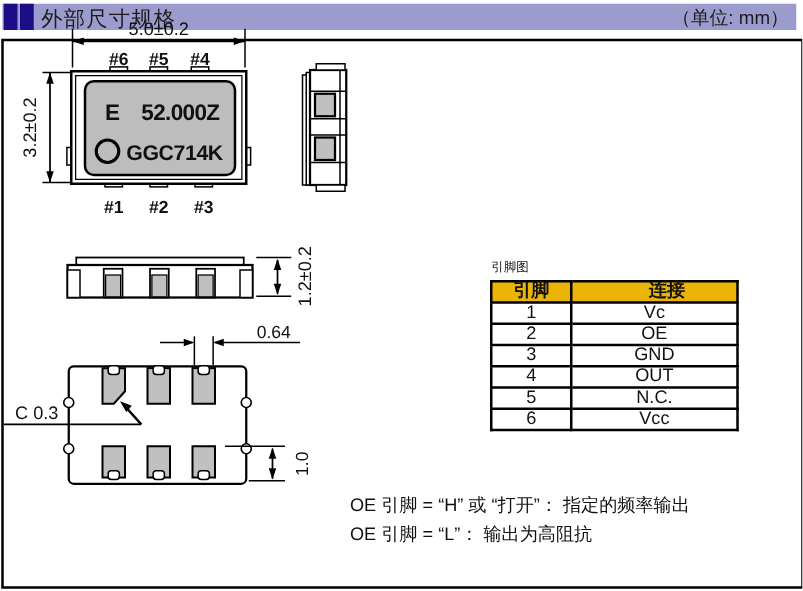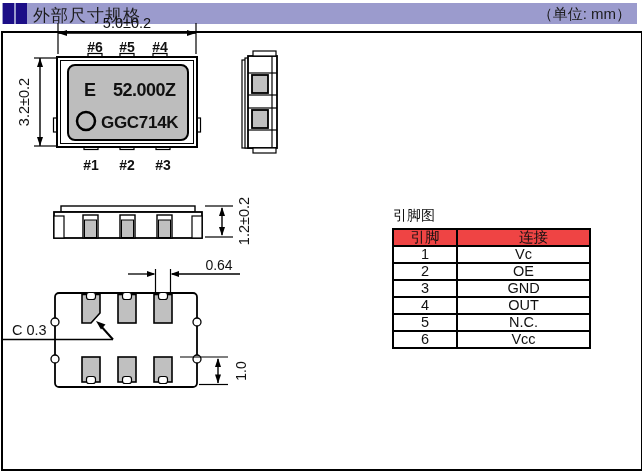--- a/index.html
+++ b/index.html
@@ -12,27 +12,27 @@
   .header-bar{position:absolute;left:2px;top:3px;width:635px;height:21px;background:#9b9bcd;}
   .sq{position:absolute;top:0;width:11px;height:21px;background:#1c0e87;}
   .sq1{left:1px;} .sq2{left:14px;}
   .header-title{position:absolute;left:31px;top:1px;font-size:17px;color:#1c1c1c;letter-spacing:1px;}
   .header-unit{position:absolute;right:6px;top:2px;font-size:15px;color:#1c1c1c;}
   
   .frame{position:absolute;left:1px;top:31px;width:638px;height:436px;border:2px solid #000;background:#fff;}
   .drawing{position:absolute;left:0;top:0;}
   
   .pin-block{position:absolute;left:392px;top:207px;}
-  .pin-title{font-size:14px;margin:0 0 3px 1px;}
+  .pin-title{font-size:10px;margin:0 0 3px 1px;}
   table.pin-table{border-collapse:collapse;table-layout:fixed;}
   table.pin-table th,table.pin-table td{
     border:2px solid #000;text-align:center;padding:0;
     font-size:14.5px;height:15px;line-height:15px;
   }
-  table.pin-table th{background:#ef4444;font-weight:normal;width:62px;}
+  table.pin-table th{background:#eab308;font-weight:bold;width:62px;}
   table.pin-table th+th{width:111px;padding-left:20px;}
   
   .notes{position:absolute;left:280px;top:394px;font-size:14.5px;line-height:23px;white-space:nowrap;color:#111;}
   svg text{font-family:"Liberation Sans","DejaVu Sans",sans-serif;fill:#111;}
 </style>
 </head>
 <body>
 
 <div class="screen">
 
@@ -202,14 +202,18 @@
             <td>N.C.</td>
           </tr>
         <tr>
             <td>6</td>
             <td>Vcc</td>
           </tr>
       </tbody>
     </table>
   </div>
 
+  <div class="notes">
+    <div>OE 引脚 = “H” 或 “打开”： 指定的频率输出</div>
+    <div>OE 引脚 = “L”： 输出为高阻抗</div>
+  </div>
 
 </div>
 
 </body></html>

